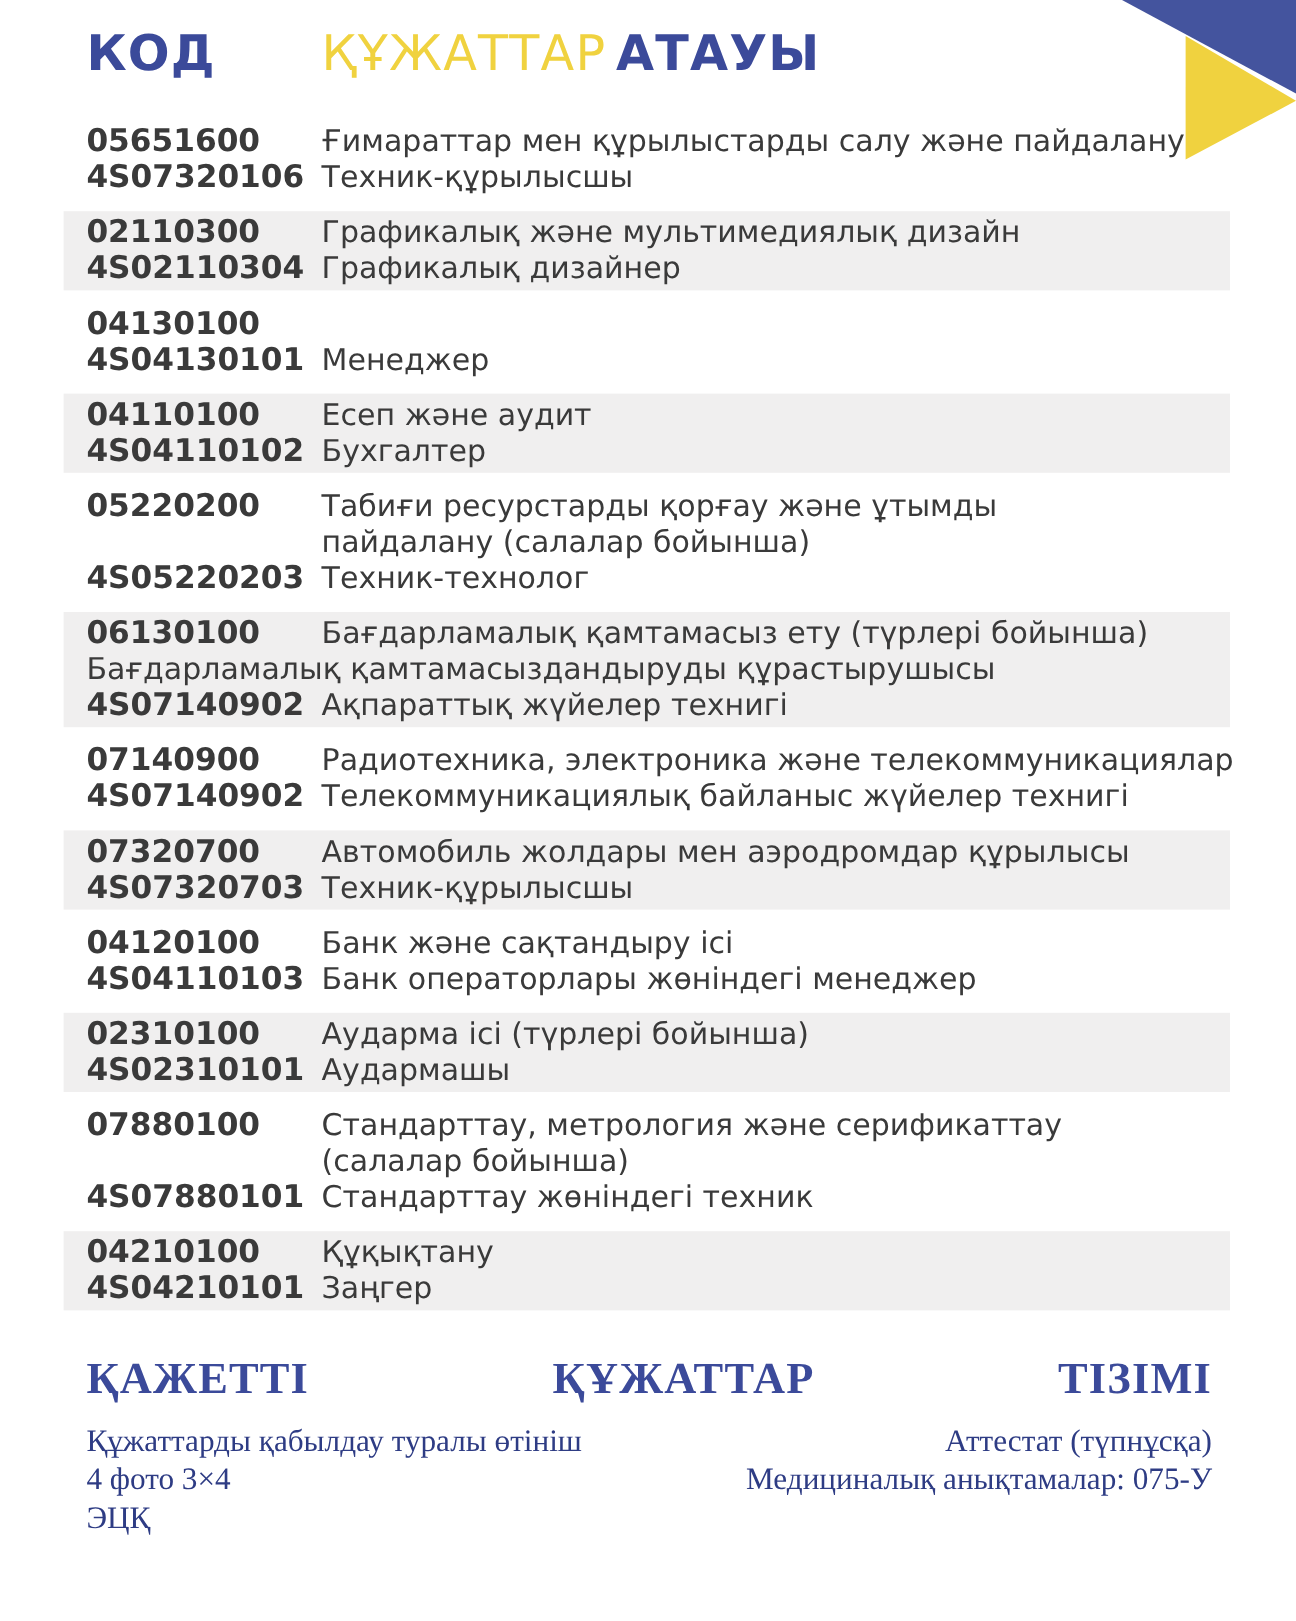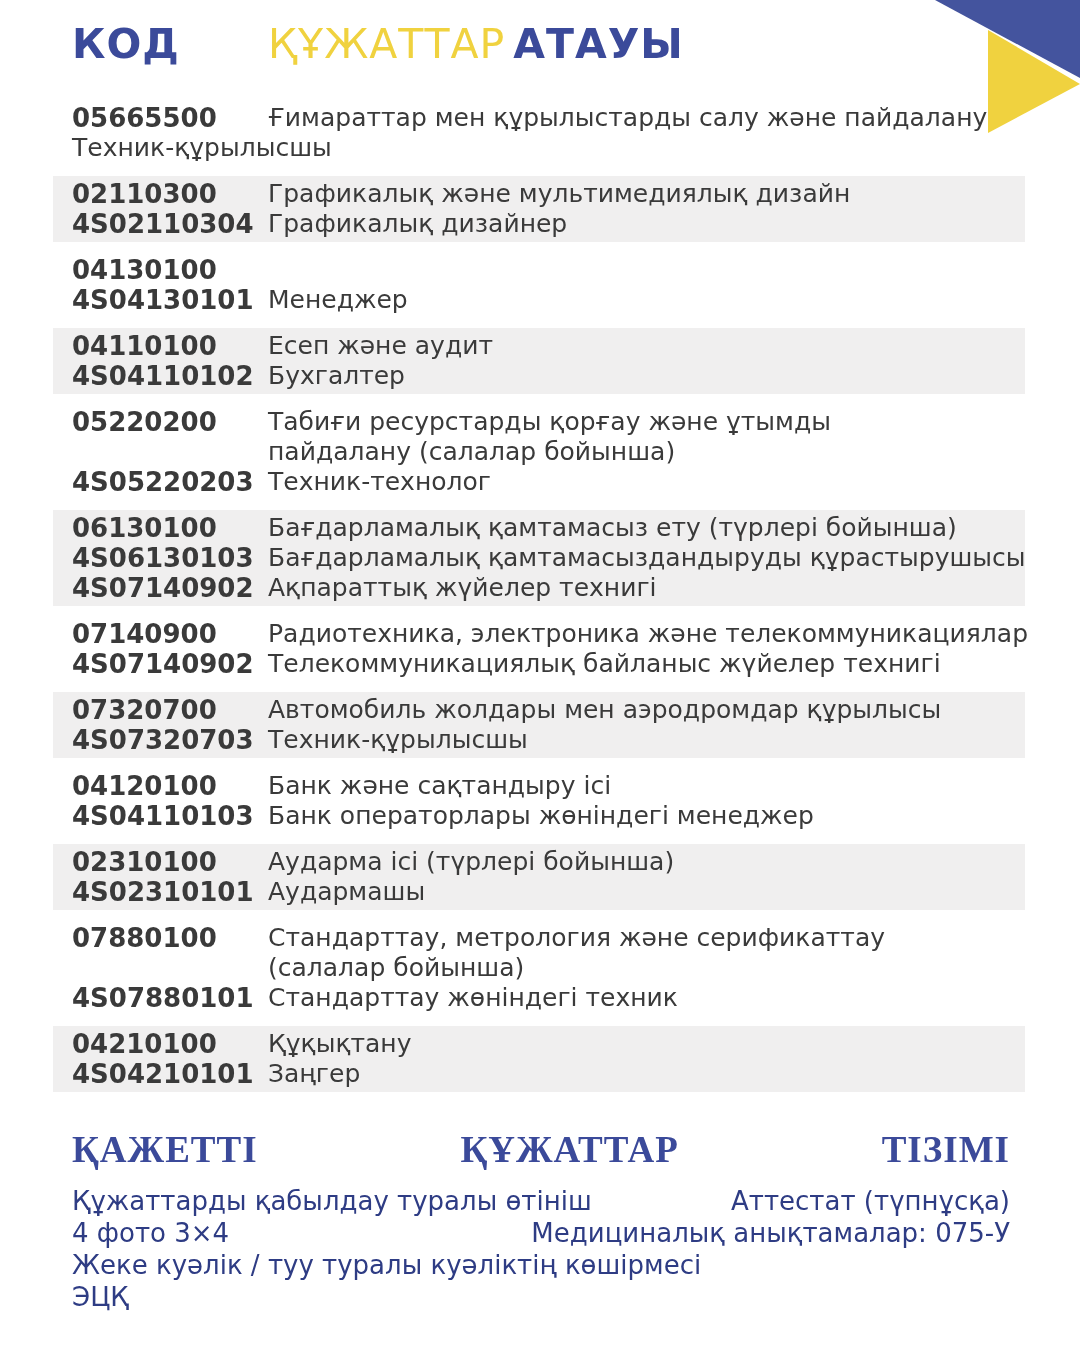--- a/index.html
+++ b/index.html
@@ -50,20 +50,21 @@
     color: var(--navy, #3b4a9a);
     font-family: Liberation Serif, serif;
   }
   .f-lines { margin-top: 14px; }
   .f-line {
     display: flex; justify-content: space-between;
     height: 32px; line-height: 32px;
     font-size: 26px; font-weight: 500;
     color: var(--footer_navy, #2e3c84);
     white-space: nowrap;
+    font-family: Liberation Serif, serif;
   }
 </style>
 </head>
 <body>
 
 <div class="page">
 
   <svg class="corner" width="150" height="140" viewBox="0 0 150 140">
     <polygon class="tri-blue" points="5,0 150,0 150,78"></polygon>
     <polygon class="tri-yellow" points="58,30 150,84 58,133"></polygon>
@@ -71,24 +72,25 @@
 
   <div class="header">
     <span class="h-code">КОД</span>
     <span class="h-name"><span class="h-yellow">ҚҰЖАТТАР</span><span class="h-blue">АТАУЫ</span></span>
   </div>
 
   <div class="rows">
 
     <div class="row">
       <div class="line">
-          <span class="code">05665500</span>
+          <span class="code">05651600</span>
           <span class="name">Ғимараттар мен құрылыстарды салу және пайдалану</span>
         </div>
       <div class="line">
+          <span class="code">4S07320106</span>
           <span class="name">Техник-құрылысшы</span>
         </div>
     </div>
 
     <div class="row shaded">
       <div class="line">
           <span class="code">02110300</span>
           <span class="name">Графикалық және мультимедиялық дизайн</span>
         </div>
       <div class="line">
@@ -132,21 +134,20 @@
           <span class="name">Техник-технолог</span>
         </div>
     </div>
 
     <div class="row shaded">
       <div class="line">
           <span class="code">06130100</span>
           <span class="name">Бағдарламалық қамтамасыз ету (түрлері бойынша)</span>
         </div>
       <div class="line">
-          <span class="code">4S06130103</span>
           <span class="name">Бағдарламалық қамтамасыздандыруды құрастырушысы</span>
         </div>
       <div class="line">
           <span class="code">4S07140902</span>
           <span class="name">Ақпараттық жүйелер технигі</span>
         </div>
     </div>
 
     <div class="row">
       <div class="line">
@@ -229,21 +230,18 @@
     <div class="f-lines">
       <div class="f-line">
         <span>Құжаттарды қабылдау туралы өтініш</span>
         <span>Аттестат (түпнұсқа)</span>
       </div>
       <div class="f-line">
         <span>4 фото 3×4</span>
         <span>Медициналық анықтамалар: 075-У</span>
       </div>
       <div class="f-line">
-        <span>Жеке куәлік / туу туралы куәліктің көшірмесі</span>
-      </div>
-      <div class="f-line">
         <span>ЭЦҚ</span>
       </div>
     </div>
   </div>
 
 </div>
 
 </body></html>

